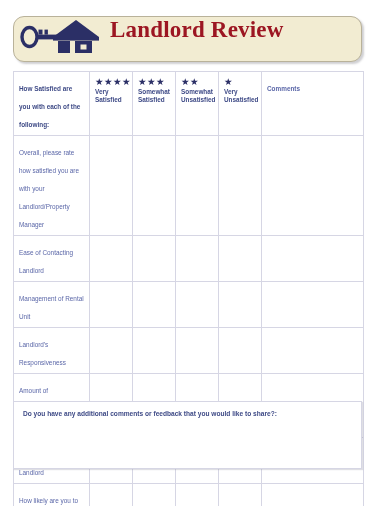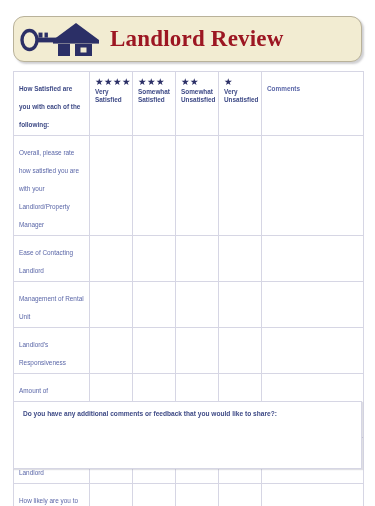--- a/index.html
+++ b/index.html
@@ -29,21 +29,21 @@
     left: 13px;
     top: 16px;
     width: 349px;
     height: 46px;
     background: #f2ecd2;
     border: 1px solid #b9b29a;
     border-radius: 11px;
     box-shadow: 2px 2px 2px rgba(120,120,130,0.35);
     box-sizing: border-box;
     display: flex;
-    align-items: center;
+    align-items: flex-start;
   }
 
   .logo {
     width: 84px;
     height: 38px;
     margin-left: 6px;
     flex: 0 0 auto;
     display: block;
   }
 

